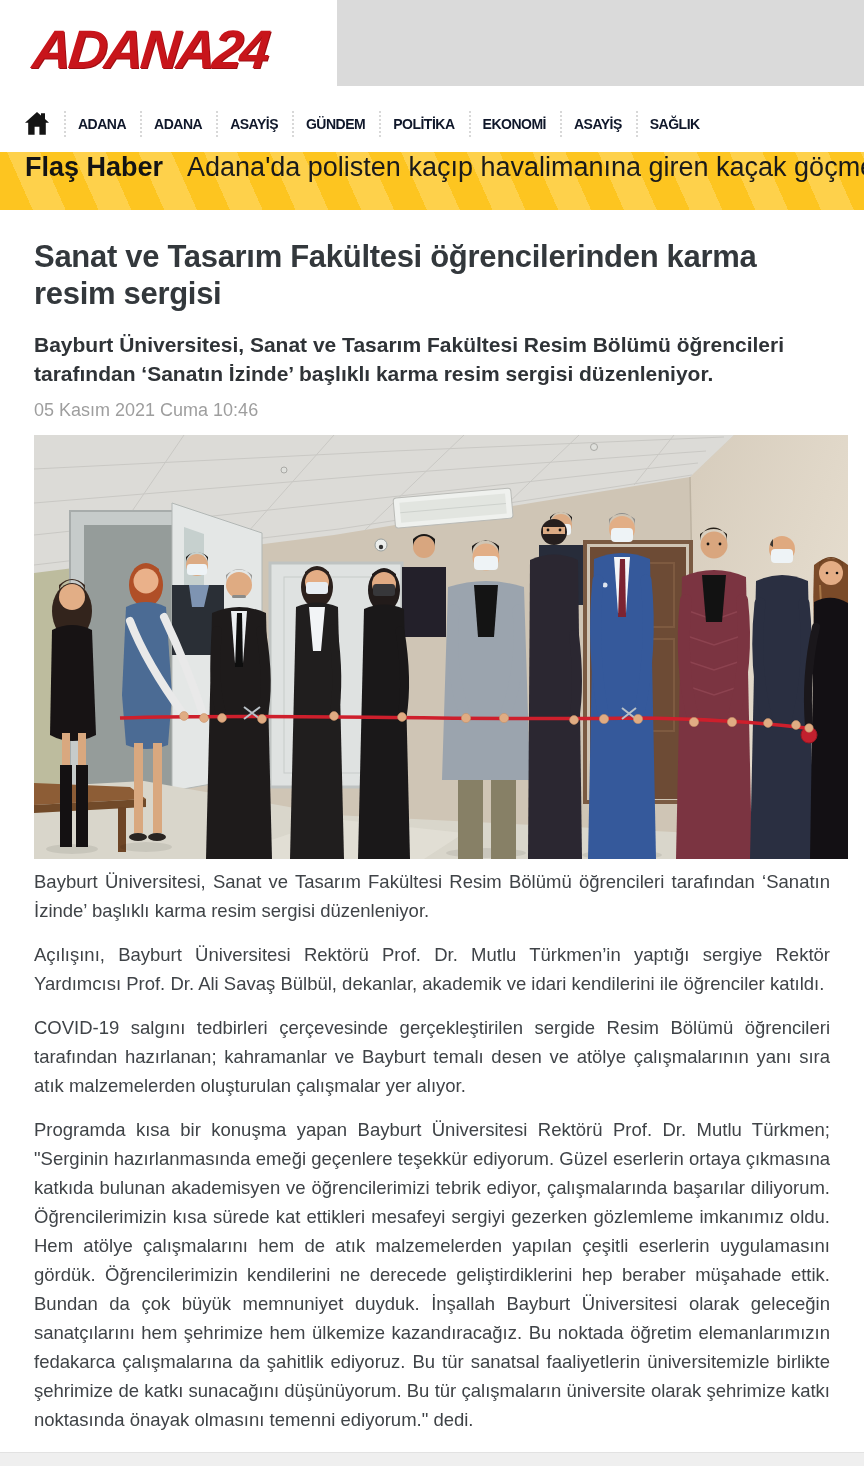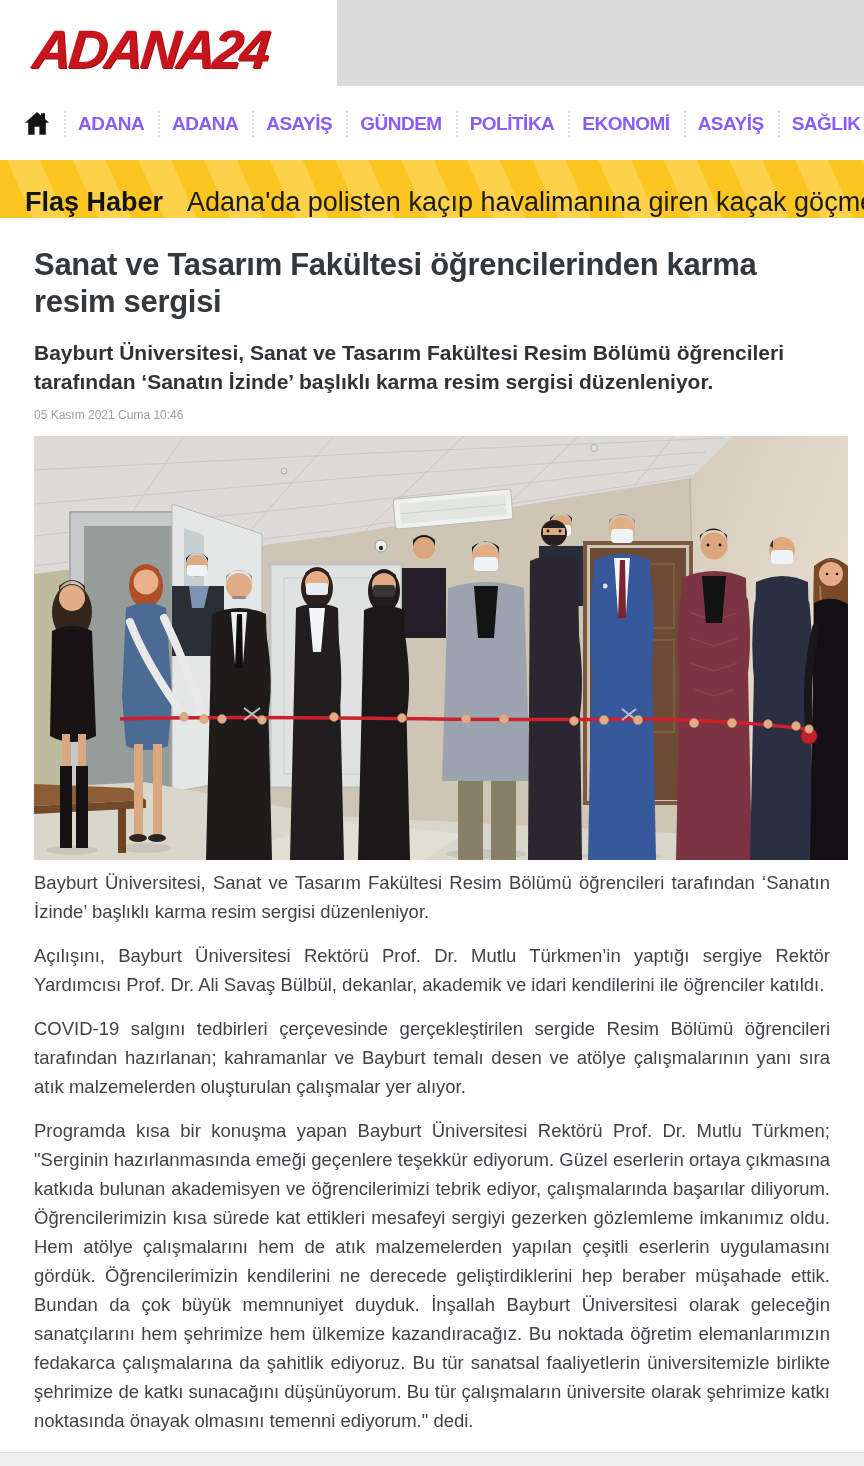--- a/index.html
+++ b/index.html
@@ -11,38 +11,38 @@
   .site-header { position:relative; height:100px; background:#fff; }
   .logo { position:absolute; left:33px; top:18px; font-size:54px; font-weight:800;
           font-style:italic; letter-spacing:-3px; color:#c8151b; transform:skewX(-6deg);
           text-shadow:1px 1px 0 #9e0e13; cursor:pointer; }
   .ad-box { position:absolute; left:337px; top:0; width:527px; height:86px; background:#dadada; }
 
   
   .main-nav { height:48px; display:flex; align-items:center; padding-left:18px;
               overflow:hidden; white-space:nowrap; background:#fff; }
   .nav-home { display:flex; align-items:center; padding:0 10px 0 2px; cursor:pointer; }
-  .nav-item { position:relative; display:inline-block; padding:0 14px; font-size:19px;
-              font-weight:700; color:#8b5cf6; text-decoration:none; letter-spacing:-0.5px; cursor:pointer; }
+  .nav-item { position:relative; display:inline-block; padding:0 14px; font-size:14px;
+              font-weight:700; color:#0f172a; text-decoration:none; letter-spacing:-0.5px; cursor:pointer; }
   .nav-item::before { content:""; position:absolute; left:0; top:50%; transform:translateY(-50%);
               height:26px; border-left:2px dotted #d8d8d8; }
 
   
-  .breaking { margin-top:12px; height:58px; display:flex; align-items:flex-end; padding-left:25px;
+  .breaking { margin-top:4px; height:58px; display:flex; align-items:flex-start; padding-left:25px;
       background:repeating-linear-gradient(66deg, #fdc520 0 30px, #fed14b 30px 60px);
       overflow:hidden; white-space:nowrap; }
   .breaking-label { font-size:27px; font-weight:700; color:#141414; margin-right:24px; }
   .breaking-text { font-size:27px; font-weight:400; color:#1a1a1a; cursor:pointer; }
 
   
   .article { padding:0 34px; }
   .article h1 { margin-top:28px; font-size:31px; line-height:37px; font-weight:700;
                 color:#33383c; letter-spacing:-0.3px; }
   .lead { margin-top:18px; font-size:21px; line-height:29px; font-weight:700; color:#2f3337; }
-  .date { margin-top:12px; font-size:12px; color:#9e9e9e; }
+  .date { margin-top:12px; font-size:18px; color:#9e9e9e; }
   .photo-fig { margin-top:14px; width:814px; height:424px; overflow:hidden; background:#cfc5b5; }
   .photo-fig svg { display:block; width:814px; height:424px; }
   .body-p { margin-top:15px; font-size:18.5px; line-height:29px; color:#3f4347; text-align:justify; }
   .body-p.first { margin-top:8px; }
 
   .bottom-bar { position:absolute; left:0; top:1452px; width:864px; height:14px;
                 background:#efefef; border-top:1px solid #e2e2e2; }
 </style>
 </head>
 <body>

